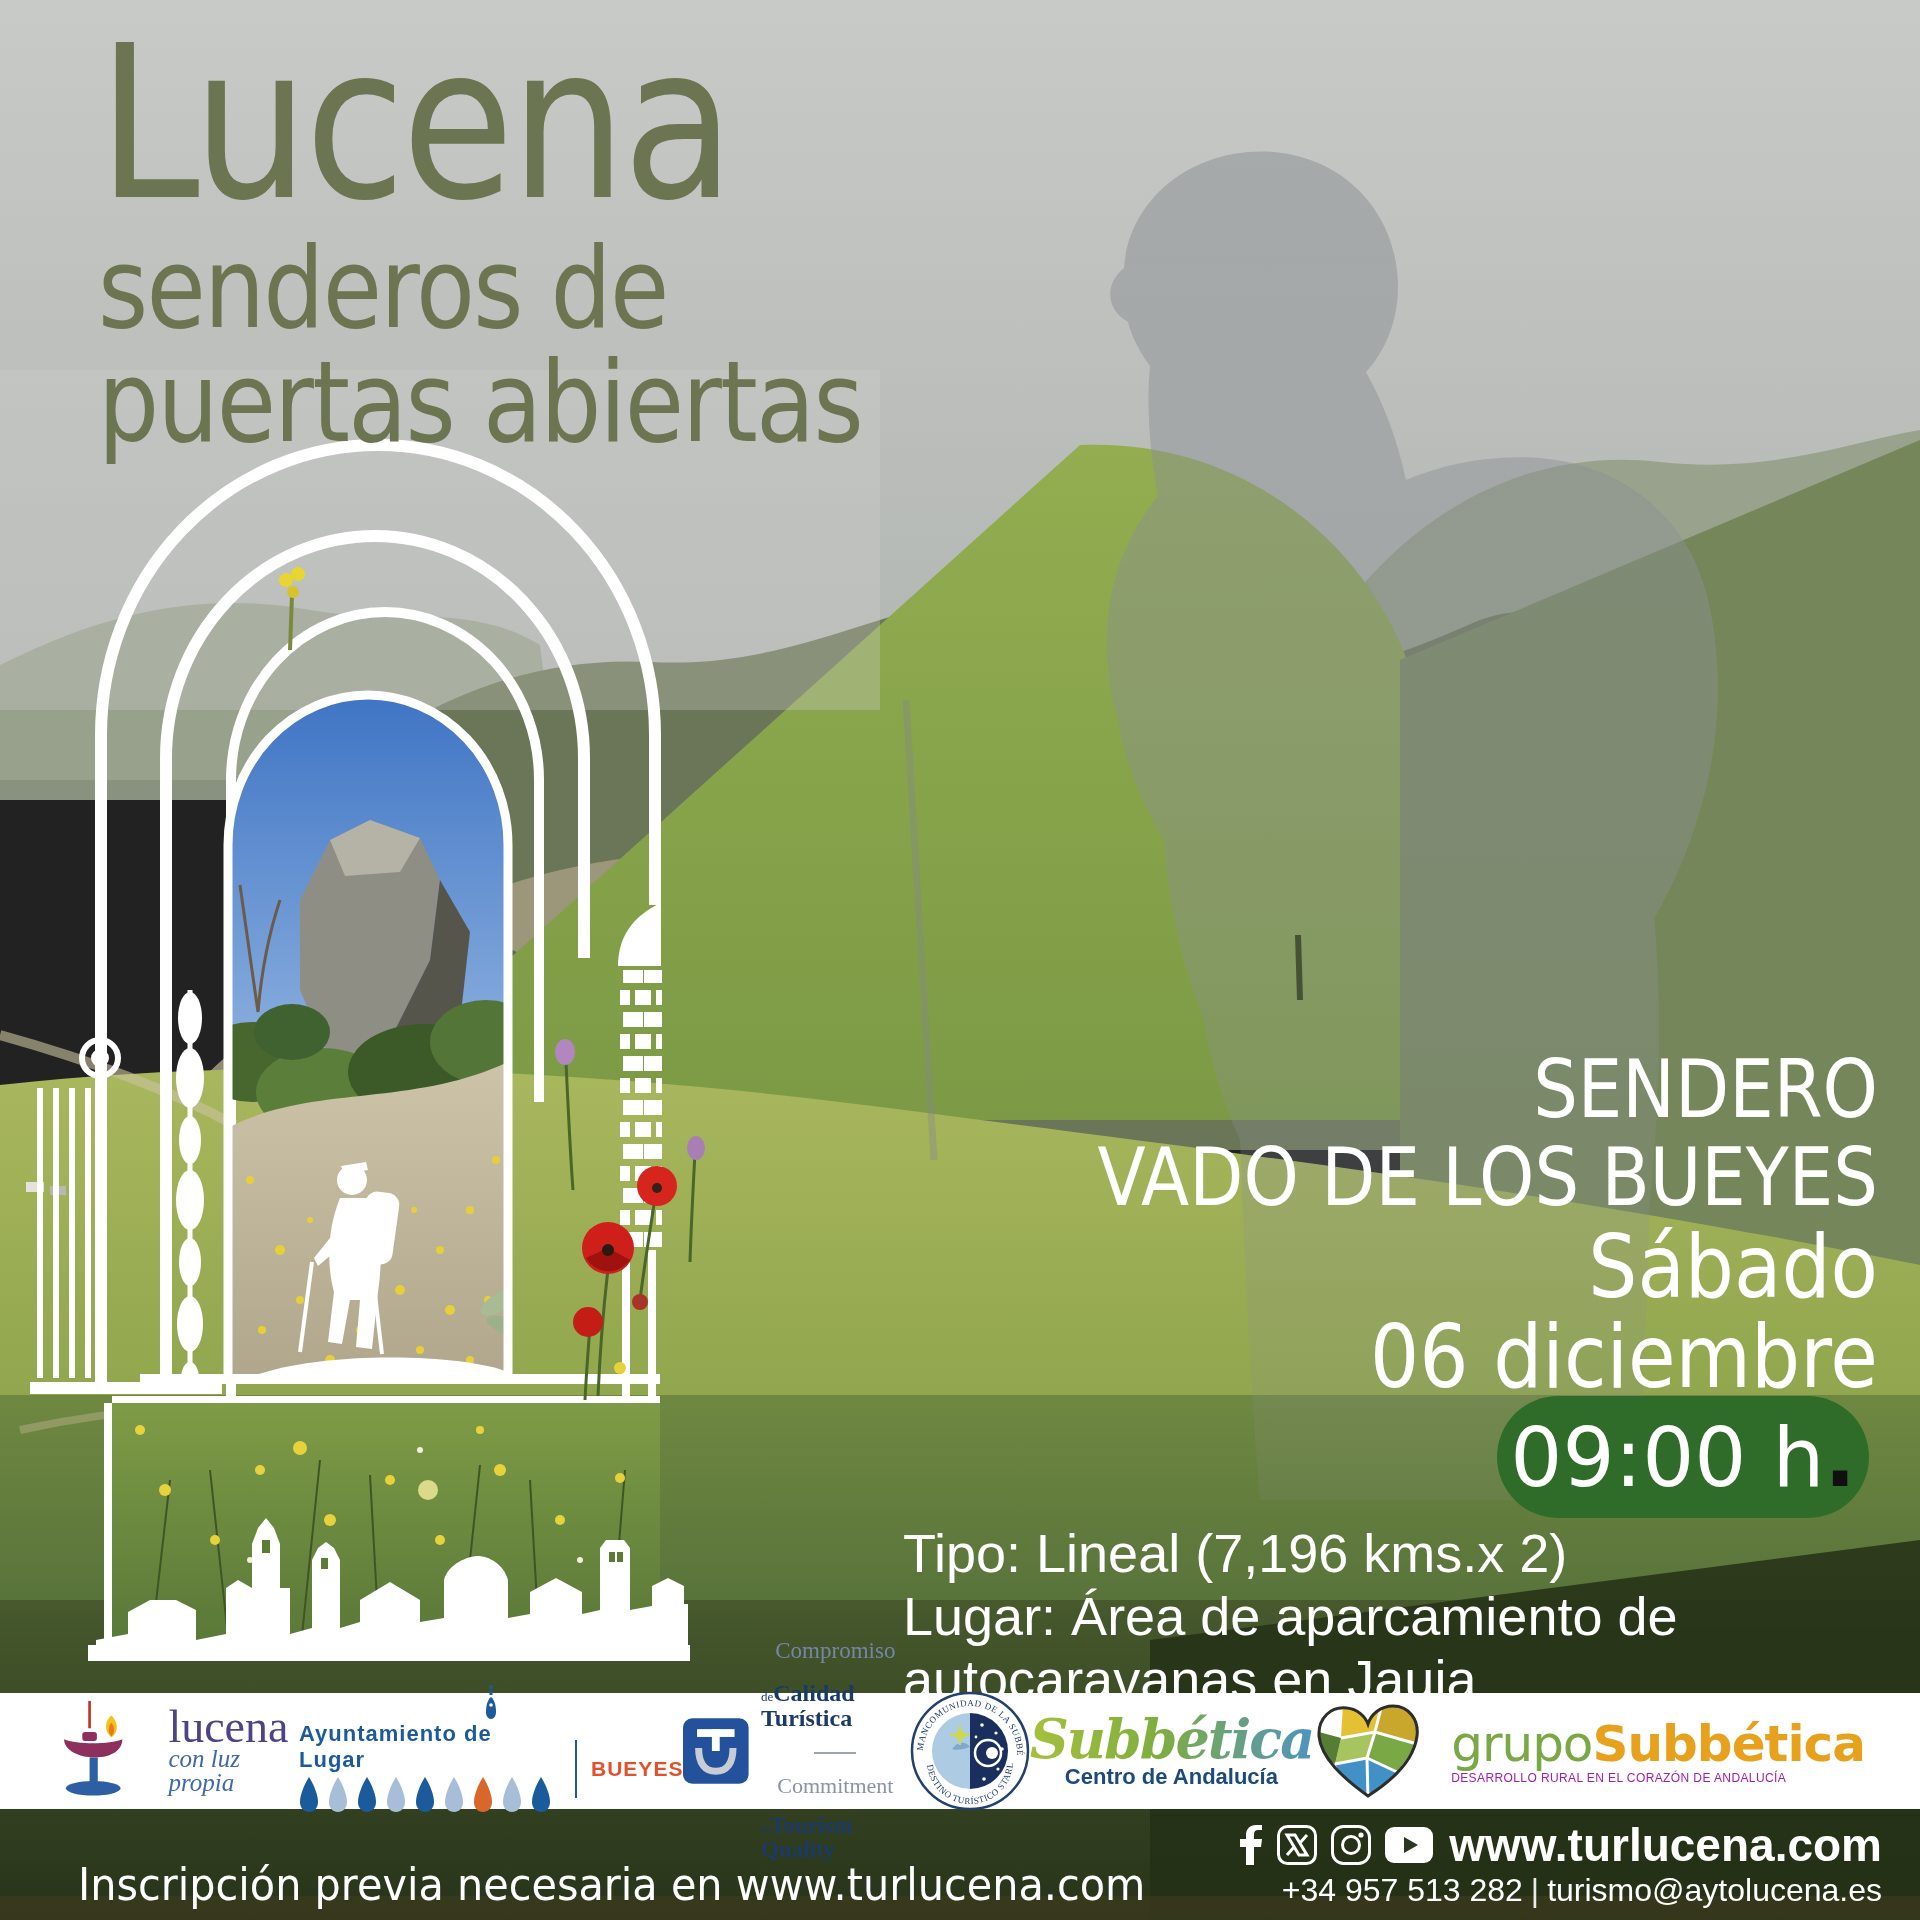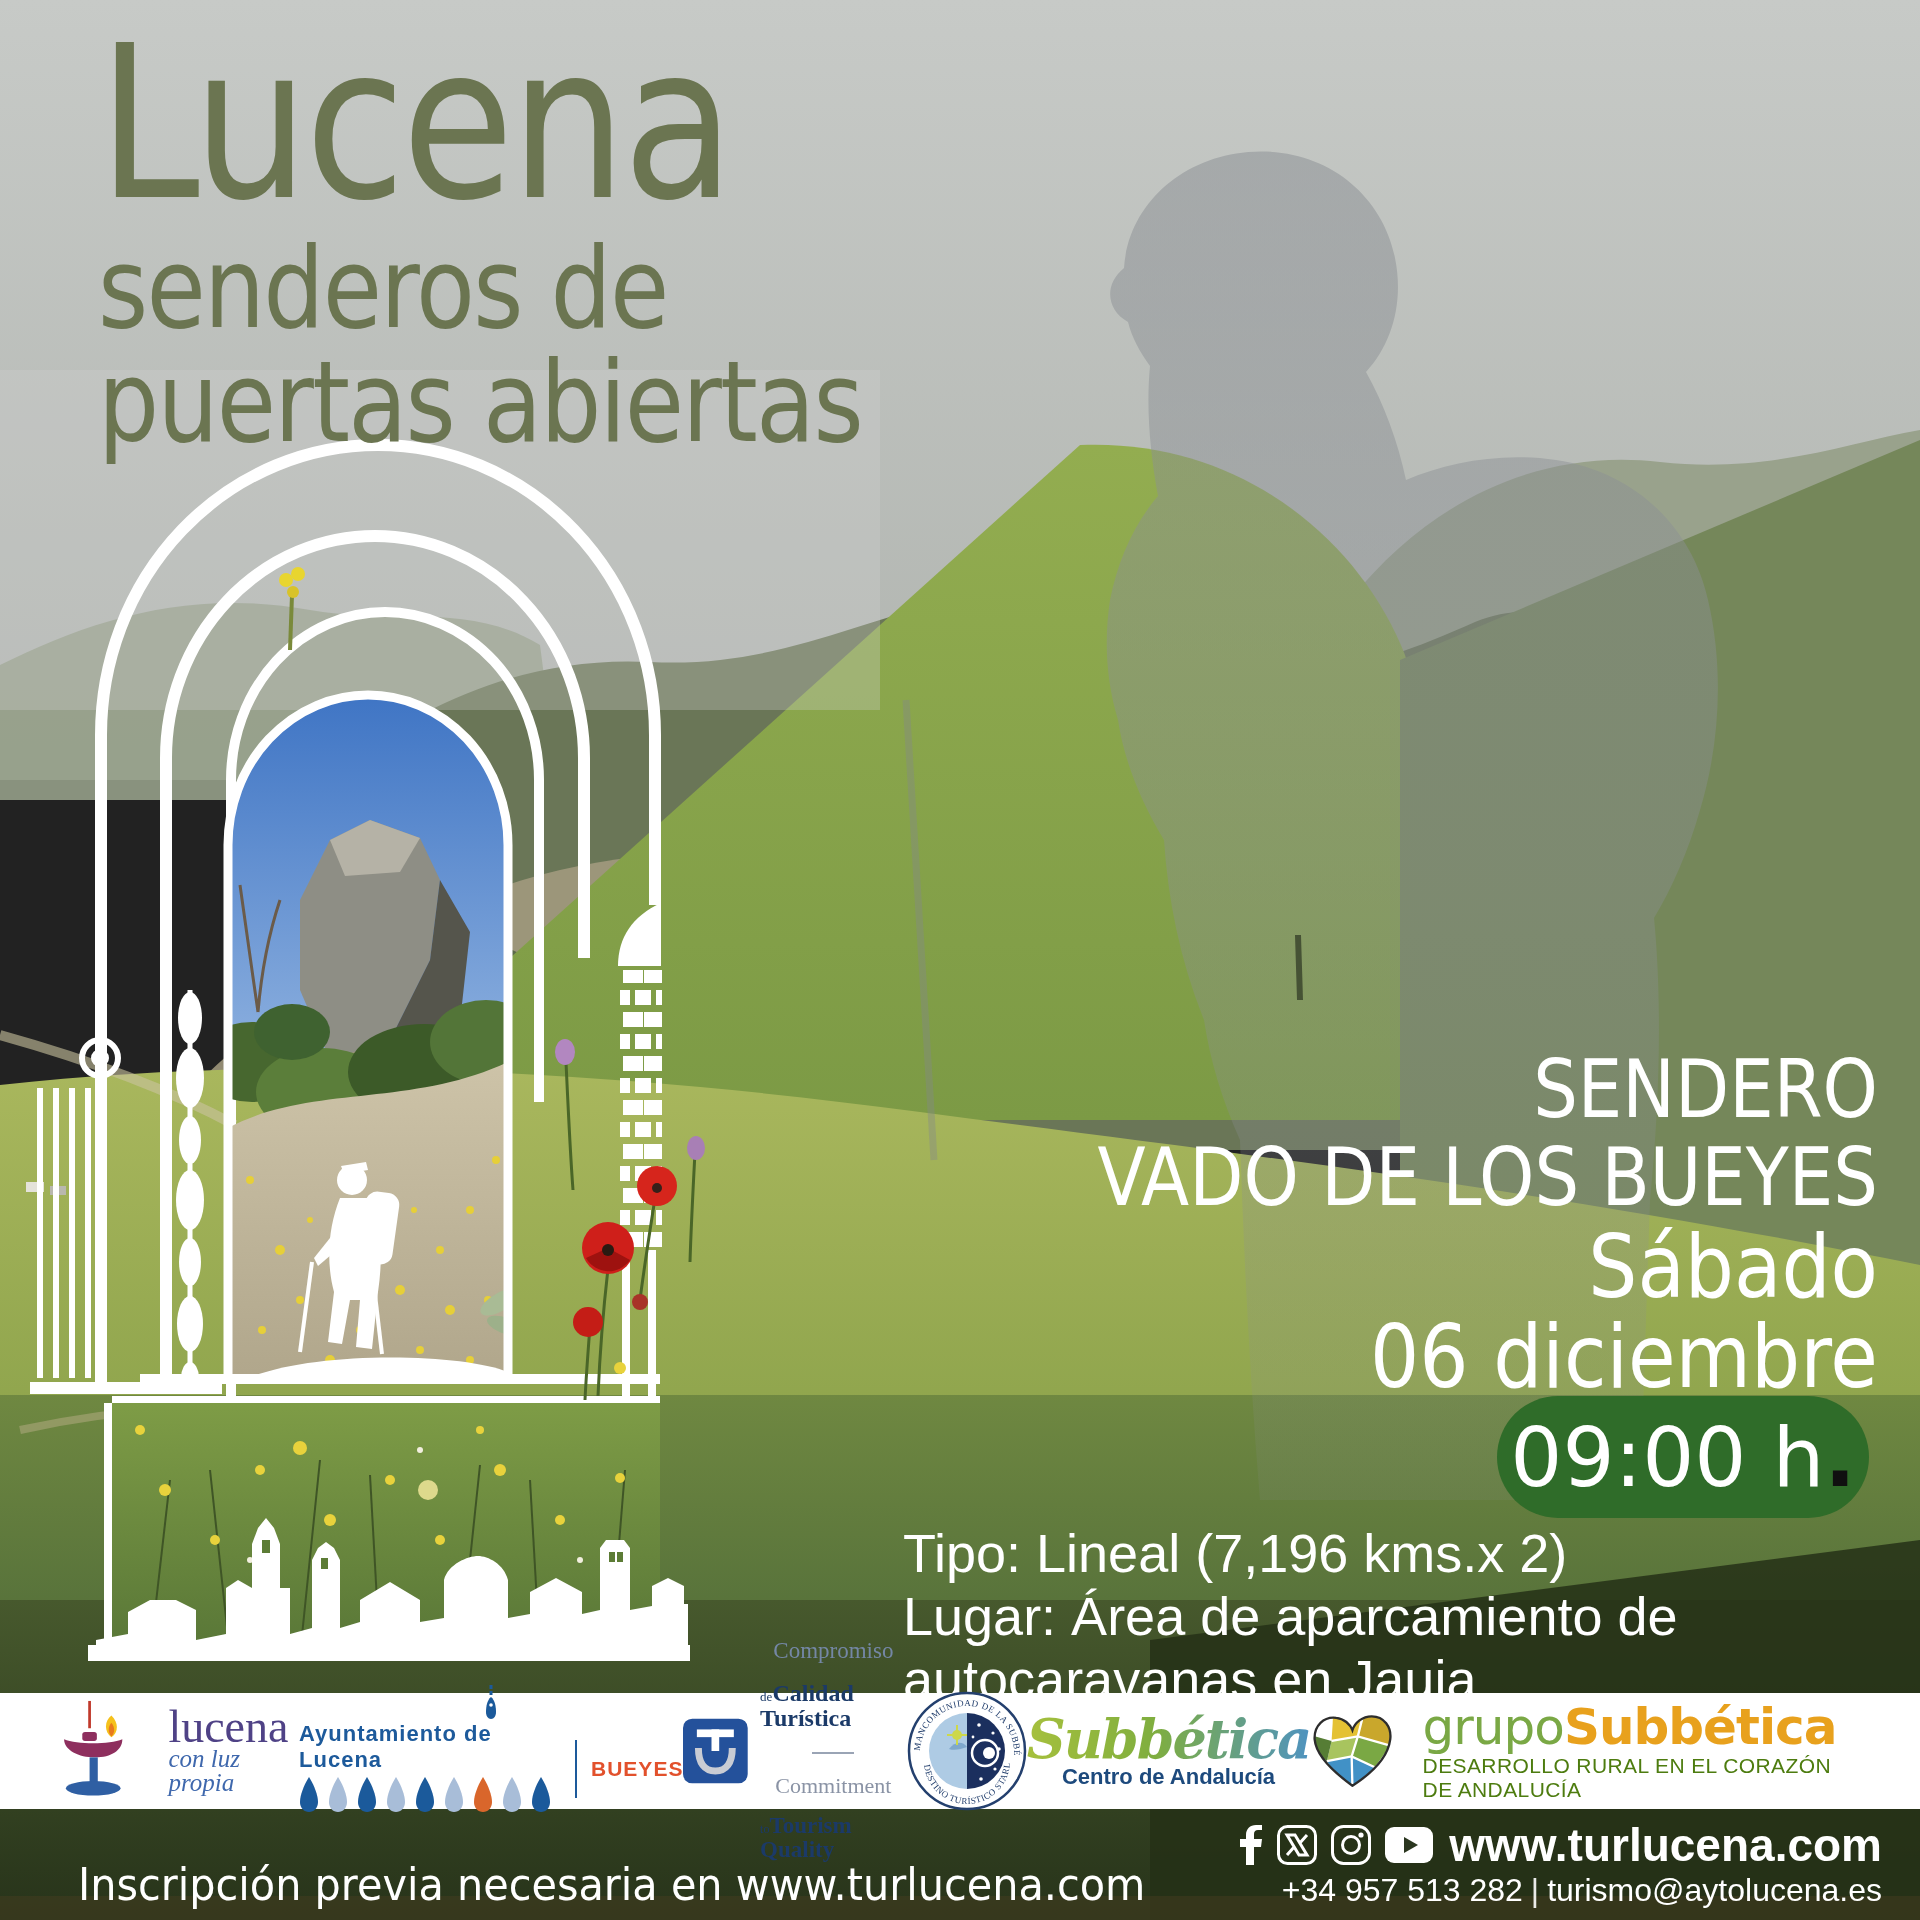--- a/index.html
+++ b/index.html
@@ -53,21 +53,21 @@
   .sub{flex-direction:column;}
   .sub-script{font-family:"DejaVu Serif",serif;font-style:italic;font-weight:bold;font-size:54px;line-height:54px;
               letter-spacing:-2px;background:linear-gradient(90deg,#a6c03d 0%,#7fae3f 45%,#4f93c0 100%);
               -webkit-background-clip:text;background-clip:text;color:transparent;}
   .sub-tag{font-family:"Liberation Sans",sans-serif;font-weight:bold;font-size:22px;color:#1d4a7d;margin-top:-2px;}
   .grp{gap:26px;}
   .grp-text{display:flex;flex-direction:column;}
   .grp-name{font-size:50px;line-height:52px;letter-spacing:-1px;}
   .grp-name .g1{color:#7aa845;}
   .grp-name .g2{color:#e8a11d;font-weight:bold;}
-  .grp-tag{font-family:"Liberation Sans",sans-serif;font-size:21px;color:#4d7c0f;letter-spacing:.4px;margin-top:1px;}
+  .grp-tag{font-family:"Liberation Sans",sans-serif;font-size:12px;color:#a21caf;letter-spacing:.4px;margin-top:1px;}
 
   
   .inscription{position:absolute;left:78px;top:1858px;color:#fff;font-size:45px;
                transform:scaleX(.92);transform-origin:left;}
   .contact-row1{position:absolute;right:38px;top:1818px;display:flex;align-items:center;gap:16px;color:#fff;}
   .contact-url{font-family:"Liberation Sans",sans-serif;font-weight:bold;font-size:46px;}
   .soc{display:flex;align-items:center;gap:14px;}
   .contact-row2{position:absolute;right:38px;top:1872px;color:#fff;
                 font-family:"Liberation Sans",sans-serif;font-size:32px;display:flex;gap:8px;align-items:center;}
   .sep{font-weight:normal;opacity:.9;}
@@ -388,21 +388,21 @@
 
     <div class="logo ayto">
       <svg width="16" height="34" viewBox="0 0 16 34">
         <rect x="6.5" y="0" width="3" height="4" fill="#1b5a9b"></rect>
         <rect x="6.5" y="6" width="3" height="4" fill="#1b5a9b"></rect>
         <path d="M8,12 C12,15 13,22 13,27 C13,31 11,34 8,34 C5,34 3,31 3,27 C3,22 4,15 8,12 Z" fill="#1b5a9b"></path>
         <circle cx="8" cy="20" r="1.8" fill="#fff"></circle>
       </svg>
       <div class="ayto-row">
         <div>
-          <div class="ayto-title">Ayuntamiento de Lucena</div>
+          <div class="ayto-title">Ayuntamiento de Lugar</div>
           <svg width="262" height="40" viewBox="0 0 262 40">
             <g transform="translate(0,4)">
               <path transform="translate(0,0)" d="M10,0 C15,8 19,18 19,25 C19,31 15,35 10,35 C5,35 1,31 1,25 C1,18 5,8 10,0 Z" fill="#1b5a9b"></path>
               <path transform="translate(29,0)" d="M10,0 C15,8 19,18 19,25 C19,31 15,35 10,35 C5,35 1,31 1,25 C1,18 5,8 10,0 Z" fill="#a8bdd8"></path>
               <path transform="translate(58,0)" d="M10,0 C15,8 19,18 19,25 C19,31 15,35 10,35 C5,35 1,31 1,25 C1,18 5,8 10,0 Z" fill="#1b5a9b"></path>
               <path transform="translate(87,0)" d="M10,0 C15,8 19,18 19,25 C19,31 15,35 10,35 C5,35 1,31 1,25 C1,18 5,8 10,0 Z" fill="#a8bdd8"></path>
               <path transform="translate(116,0)" d="M10,0 C15,8 19,18 19,25 C19,31 15,35 10,35 C5,35 1,31 1,25 C1,18 5,8 10,0 Z" fill="#1b5a9b"></path>
               <path transform="translate(145,0)" d="M10,0 C15,8 19,18 19,25 C19,31 15,35 10,35 C5,35 1,31 1,25 C1,18 5,8 10,0 Z" fill="#a8bdd8"></path>
               <path transform="translate(174,0)" d="M10,0 C15,8 19,18 19,25 C19,31 15,35 10,35 C5,35 1,31 1,25 C1,18 5,8 10,0 Z" fill="#d9662b"></path>
               <path transform="translate(203,0)" d="M10,0 C15,8 19,18 19,25 C19,31 15,35 10,35 C5,35 1,31 1,25 C1,18 5,8 10,0 Z" fill="#a8bdd8"></path>

